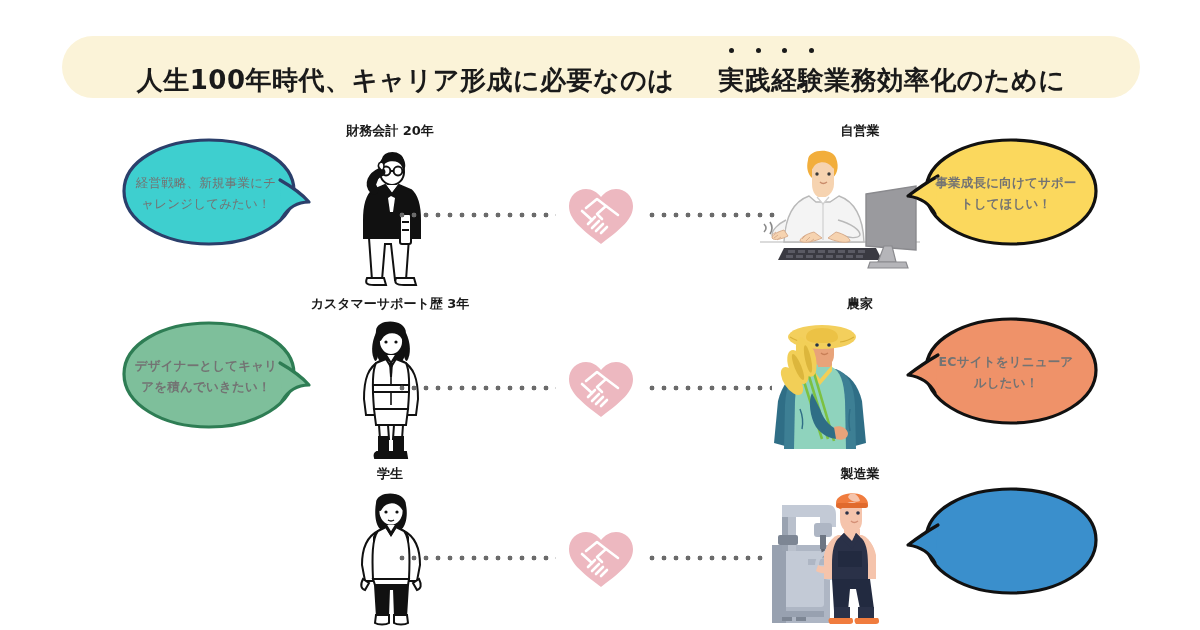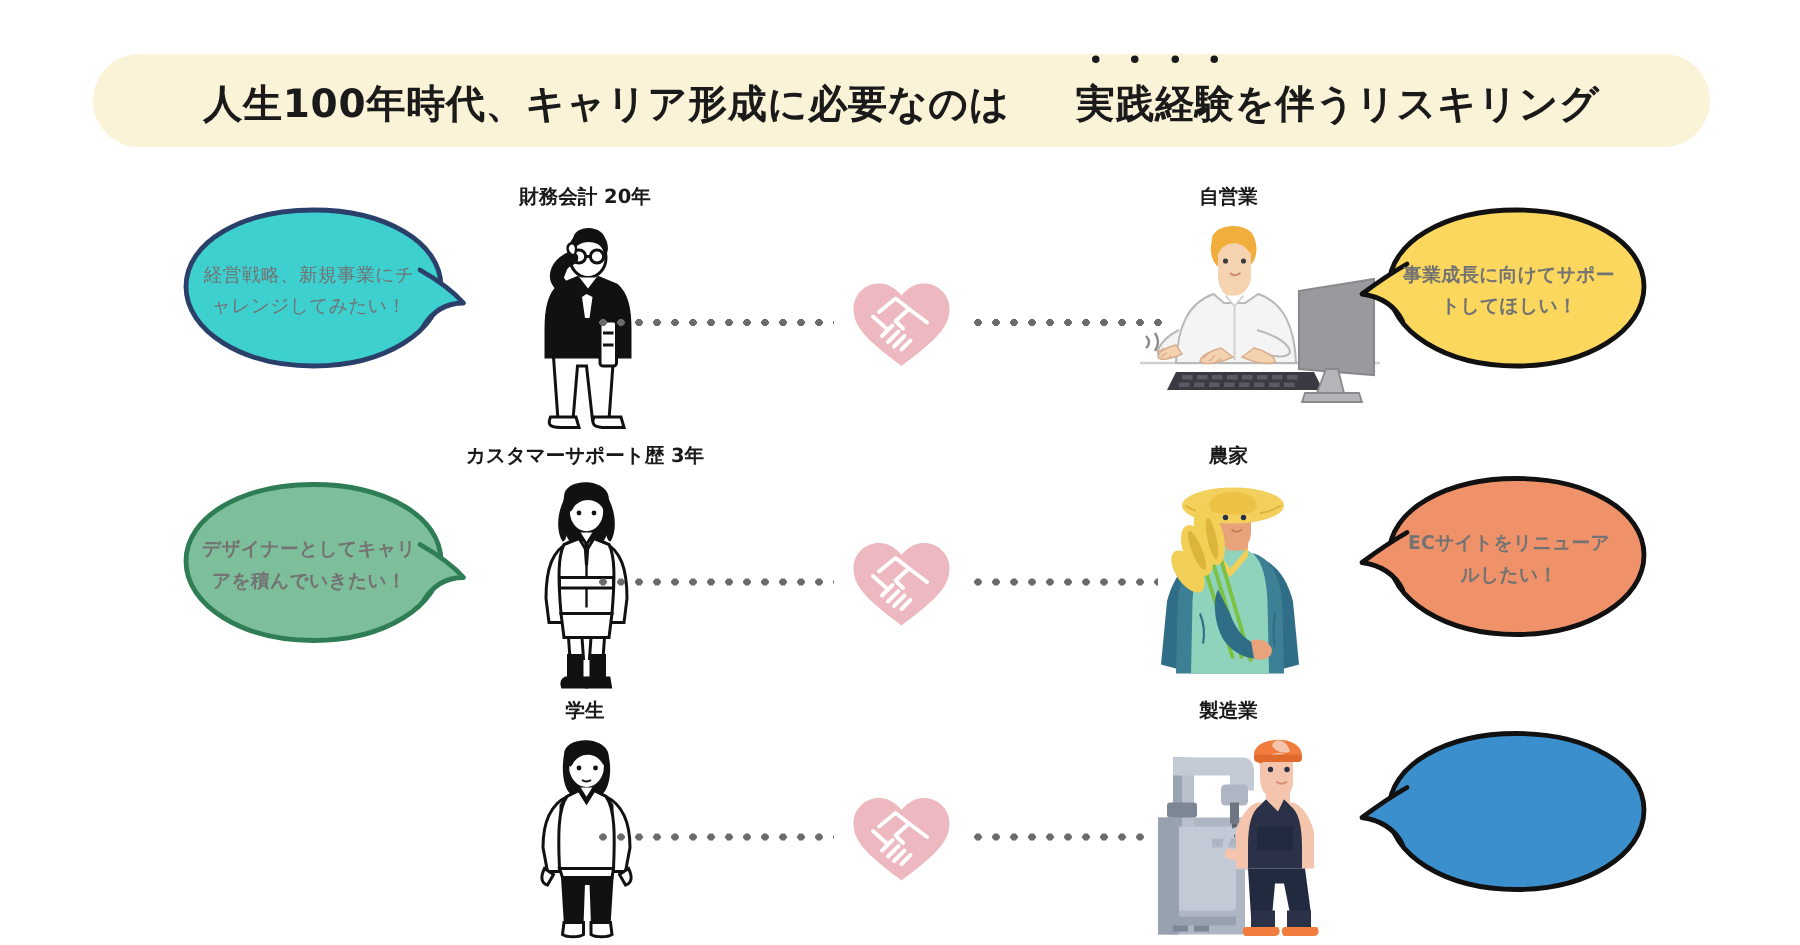--- a/index.html
+++ b/index.html
@@ -11,21 +11,21 @@
     position:relative;
   }
   #stage{position:relative;width:1200px;height:630px;}
 
   
   .title-banner{
     position:absolute;left:62px;top:36px;width:1078px;height:62px;
     background:#fbf3d8;border-radius:31px;
   }
   .title-text{
-    position:absolute;left:62px;top:40px;width:1078px;height:58px;
+    position:absolute;left:62px;top:51px;width:1078px;height:58px;
     display:flex;align-items:center;justify-content:center;
     font-size:26px;font-weight:bold;color:#1a1a1a;
     letter-spacing:0.5px;white-space:nowrap;
   }
   .emph{position:relative;margin-left:44px;}
   .emph .dots{
     position:absolute;left:0;right:0;top:-15px;
     display:flex;justify-content:space-around;
     pointer-events:none;
   }
@@ -39,21 +39,21 @@
   .row-1{top:112px;}
   .row-2{top:285px;}
   .row-3{top:455px;}
 
   
   .role-label{
     position:absolute;font-size:13px;font-weight:bold;color:#1a1a1a;
     white-space:nowrap;text-align:center;
   }
   .role-left{left:260px;width:260px;top:10px;}
-  .role-right{left:699px;width:240px;top:10px;font-family:Liberation Mono, monospace;}
+  .role-right{left:740px;width:240px;top:10px;font-family:Liberation Mono, monospace;}
 
   
   .bubble{
     position:absolute;width:176px;height:104px;
     display:flex;align-items:center;justify-content:center;
     text-align:center;font-size:12.5px;line-height:1.65;color:#737373;
     letter-spacing:0.2px;
     box-sizing:border-box;padding:6px 16px;
   }
   .bubble .bubble-svg{position:absolute;left:-14px;top:-10px;width:210px;height:126px;}
@@ -83,21 +83,21 @@
 
   <div class="title-banner"></div>
   <div class="title-text">
     <span>人生100年時代、キャリア形成に必要なのは</span>
       <span class="emph"><span class="dots">
           <i></i>
           <i></i>
           <i></i>
           <i></i>
         </span><span>実践経験</span></span>
-      <span>を伴うリスキリング</span>
+      <span>業務効率化のために</span>
   </div>
 
   <div class="row row-1">
 
     <div class="role-label role-left">財務会計 20年</div>
     <div class="role-label role-right">自営業</div>
 
     <div class="bubble bubble-left">
       <svg class="bubble-svg" viewBox="0 0 210 126">
         <path d="M105 8 C152 8 190 29 190 59 C190 89 152 112 105 112 C58 112 20 89 20 59 C20 29 58 8 105 8 Z" fill="#3ecfcf" stroke="#2b3f6b" stroke-width="3.2"></path>

